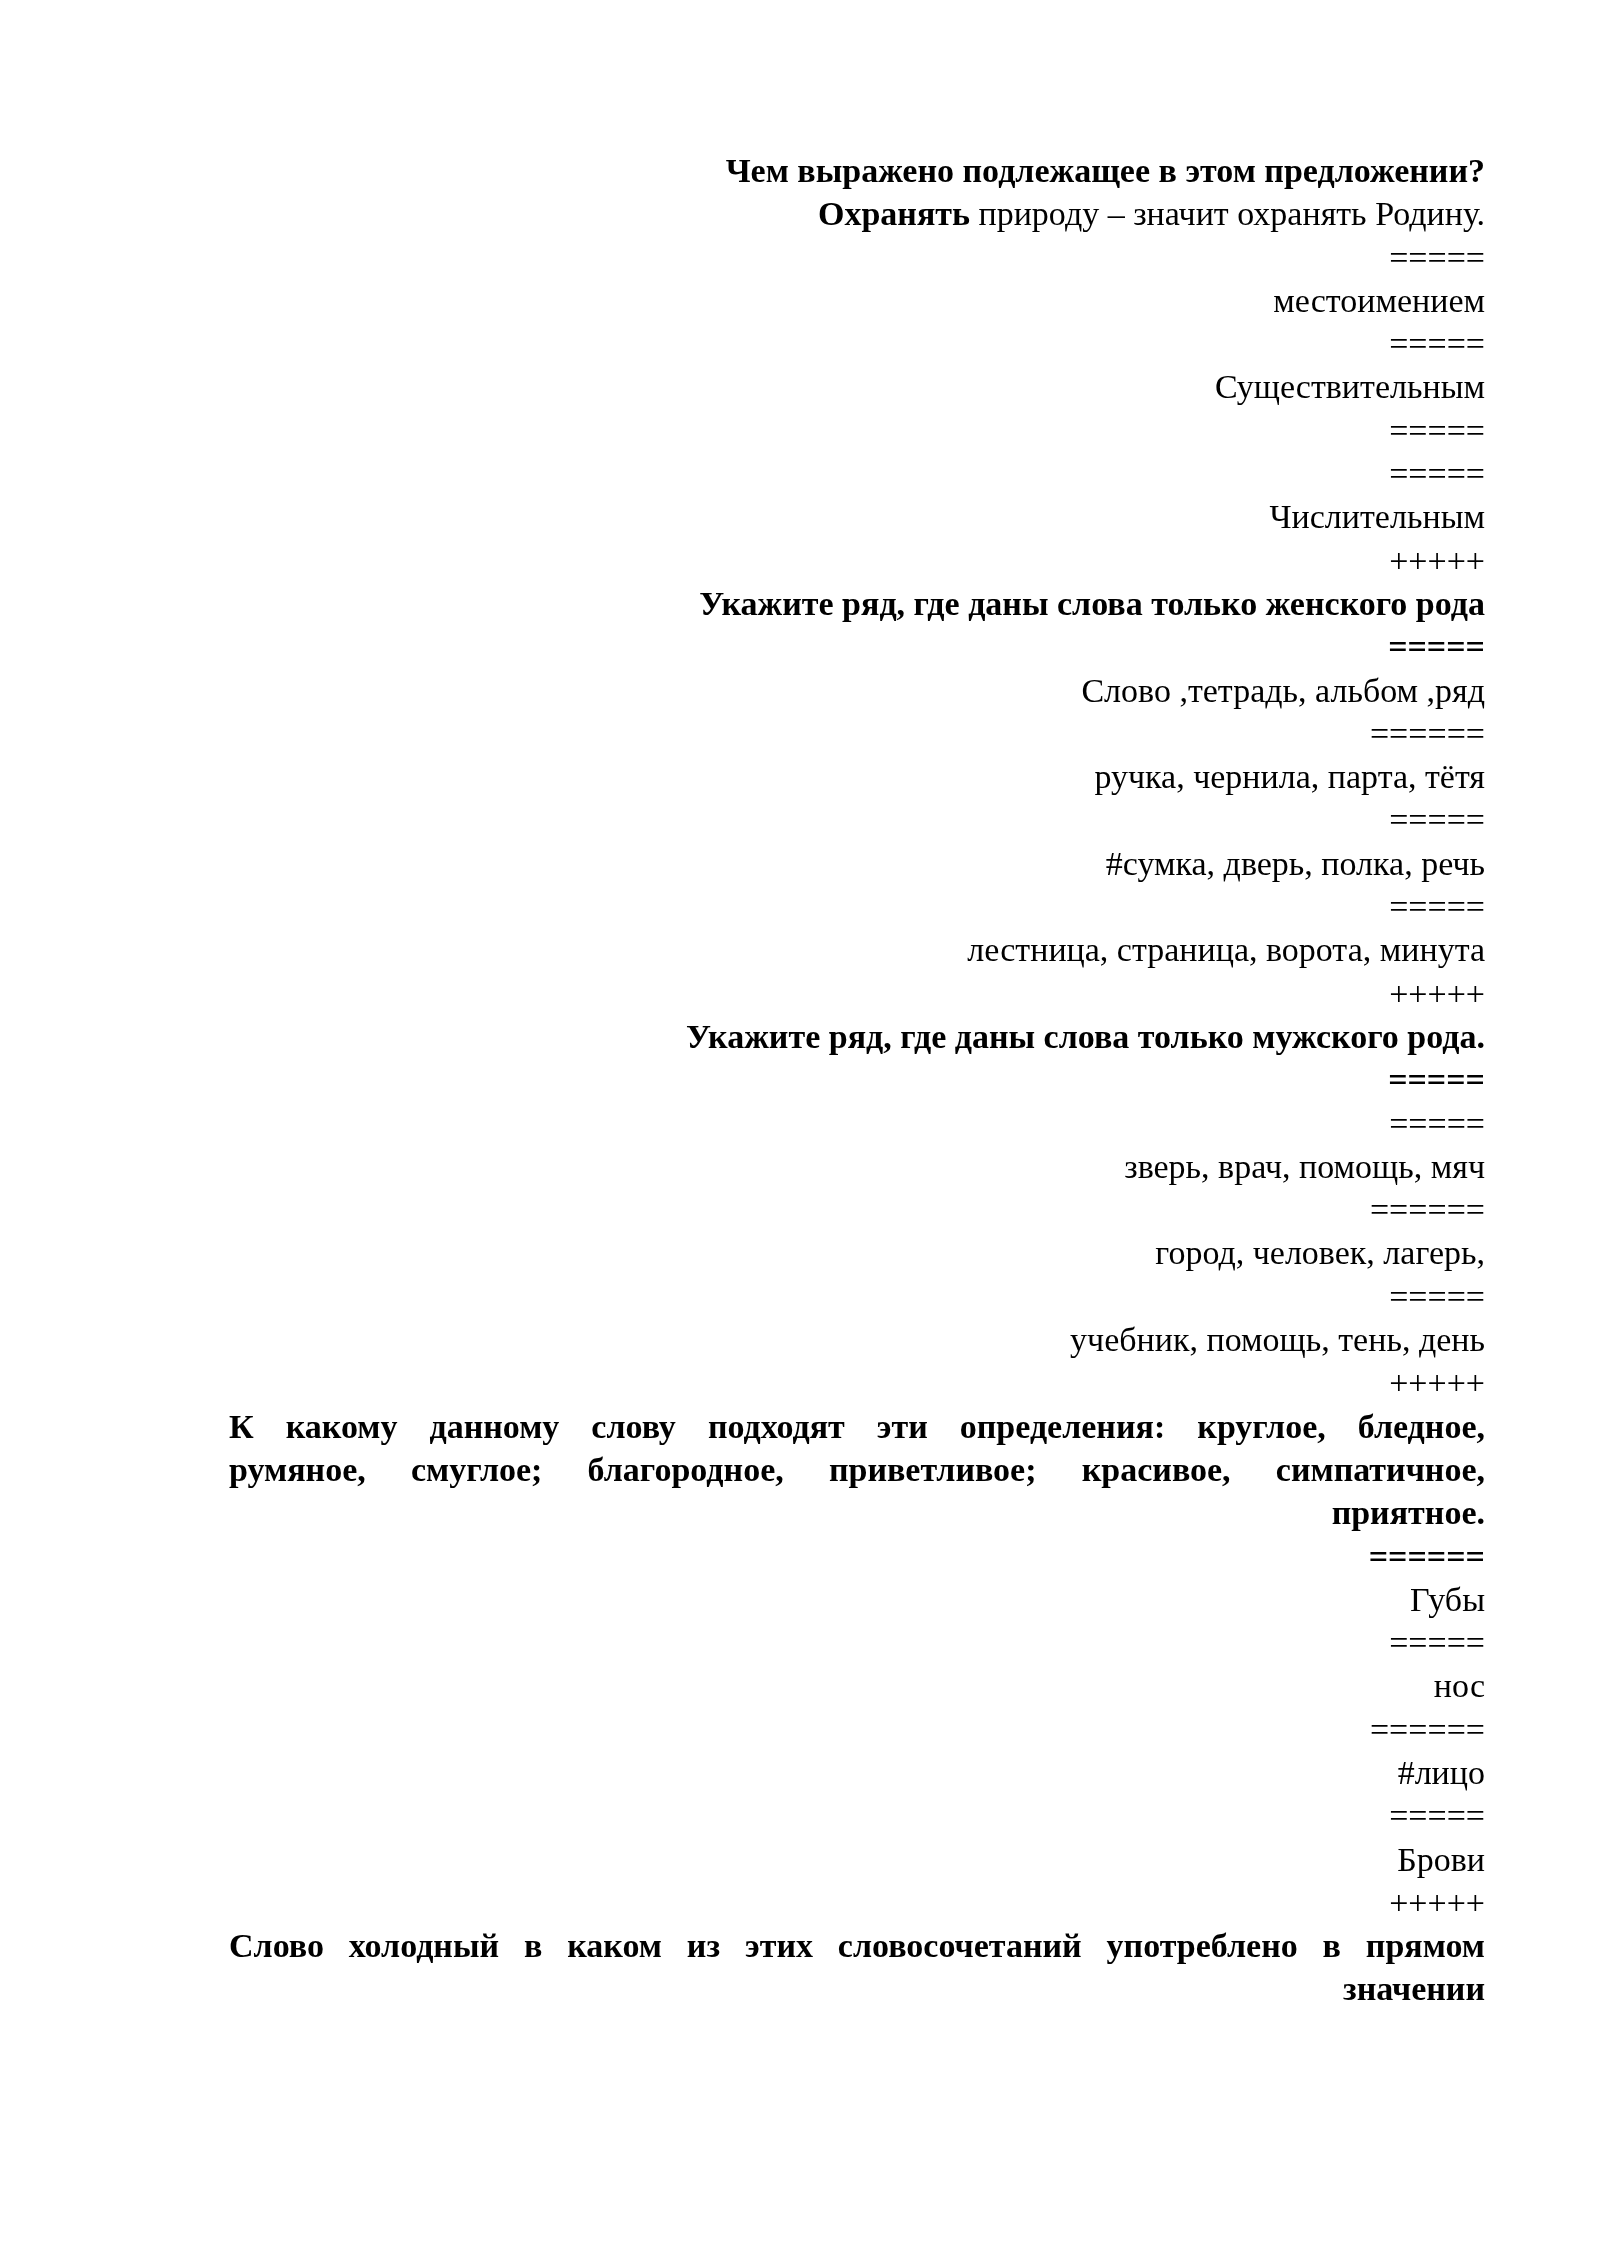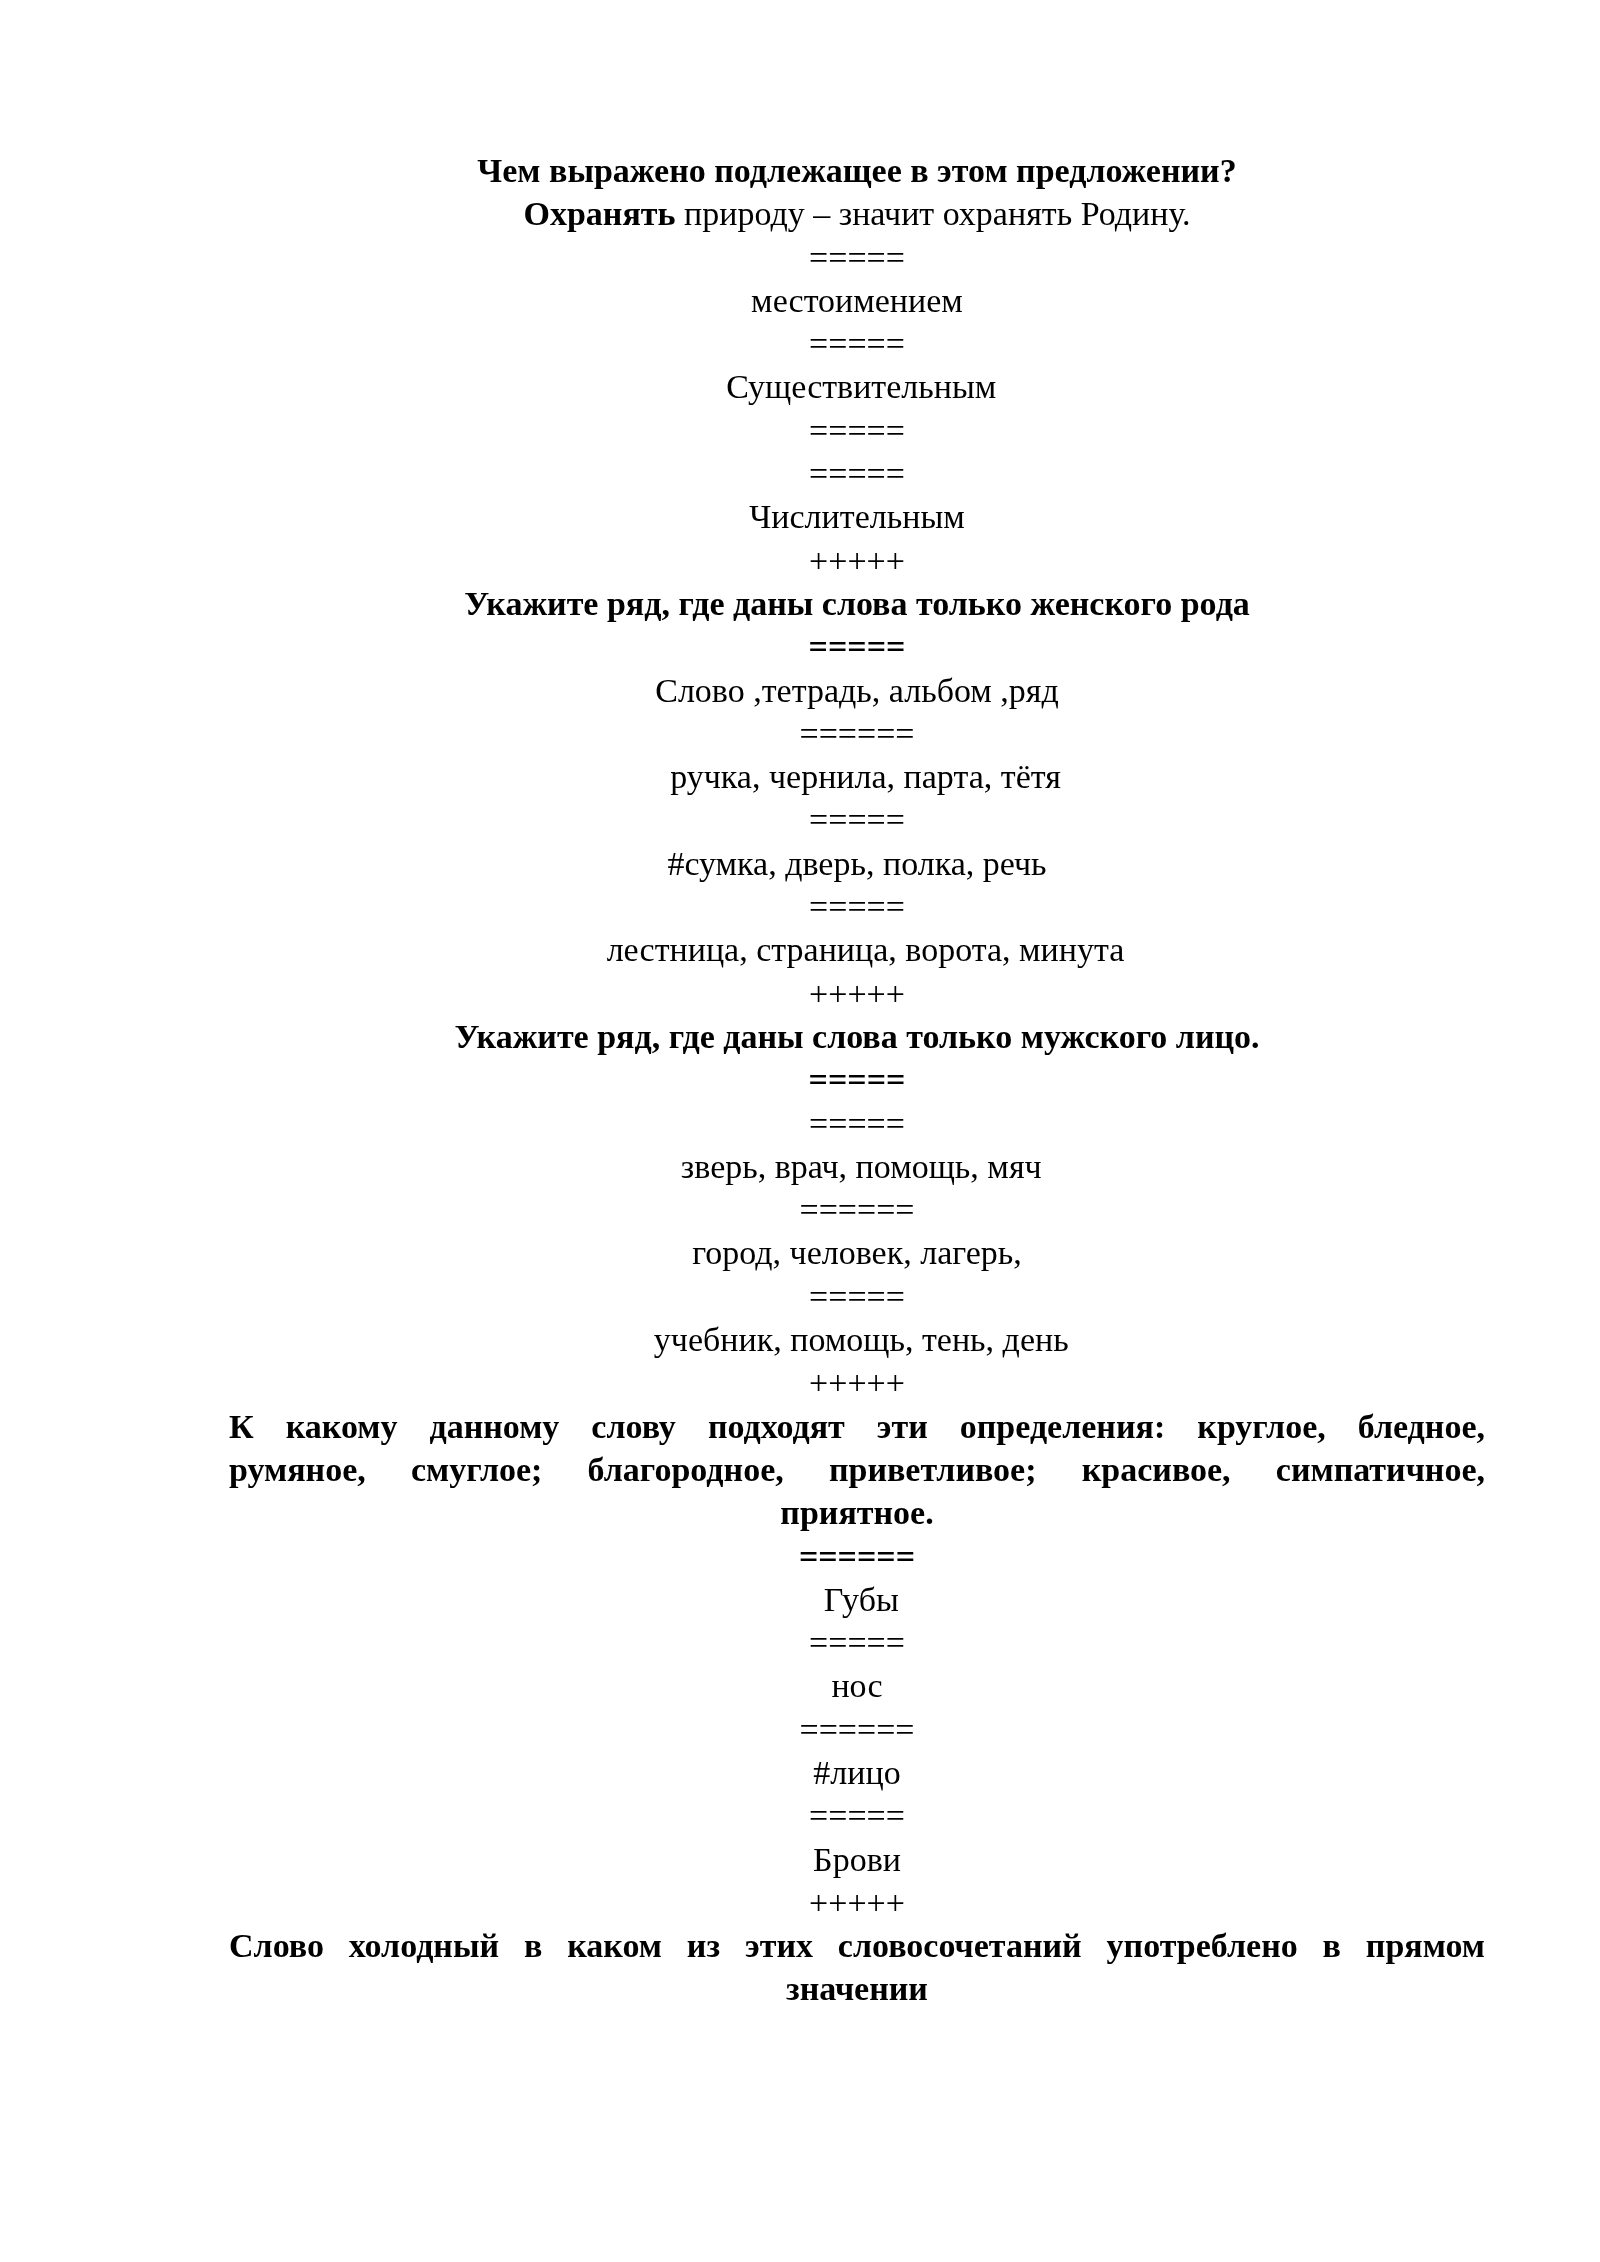--- a/index.html
+++ b/index.html
@@ -18,21 +18,21 @@
   .content {
     box-sizing: border-box;
     padding: 149px 115px 0 229px;
     font-family: "Liberation Serif", "DejaVu Serif", serif;
     font-size: 34px;
     line-height: 43.3px;
     color: #000000;
   }
   .ln {
     white-space: pre-wrap;
-    text-align: center;
+    text-align: right;
   }
   .ln.stretch {
     white-space: normal;
     text-align: justify;
     text-align-last: justify;
   }
   .seg-b { font-weight: bold; }
   .seg-r { font-weight: normal; }
 </style>
 </head>
@@ -53,21 +53,21 @@
       <div class="ln"><span class="seg-b">Укажите ряд, где даны слова только женского рода</span></div>
       <div class="ln"><span class="seg-b">=====</span></div>
       <div class="ln"><span class="seg-r">Слово ,тетрадь, альбом ,ряд</span></div>
       <div class="ln"><span class="seg-r">======</span></div>
       <div class="ln"><span class="seg-r">  ручка, чернила, парта, тётя</span></div>
       <div class="ln"><span class="seg-r">=====</span></div>
       <div class="ln"><span class="seg-r">#сумка, дверь, полка, речь</span></div>
       <div class="ln"><span class="seg-r">=====</span></div>
       <div class="ln"><span class="seg-r">  лестница, страница, ворота, минута</span></div>
       <div class="ln"><span class="seg-r">+++++</span></div>
-      <div class="ln"><span class="seg-b">Укажите ряд, где даны слова только мужского лицо.</span></div>
+      <div class="ln"><span class="seg-b">Укажите ряд, где даны слова только мужского рода.</span></div>
       <div class="ln"><span class="seg-b">=====</span></div>
       <div class="ln"><span class="seg-r">=====</span></div>
       <div class="ln"><span class="seg-r"> зверь, врач, помощь, мяч</span></div>
       <div class="ln"><span class="seg-r">======</span></div>
       <div class="ln"><span class="seg-r">город, человек, лагерь,</span></div>
       <div class="ln"><span class="seg-r">=====</span></div>
       <div class="ln"><span class="seg-r"> учебник, помощь, тень, день</span></div>
       <div class="ln"><span class="seg-r">+++++</span></div>
       <div class="ln stretch"><span class="seg-b">К какому данному слову подходят эти определения: круглое, бледное,</span></div>
       <div class="ln stretch"><span class="seg-b">румяное, смуглое; благородное, приветливое; красивое, симпатичное,</span></div>

